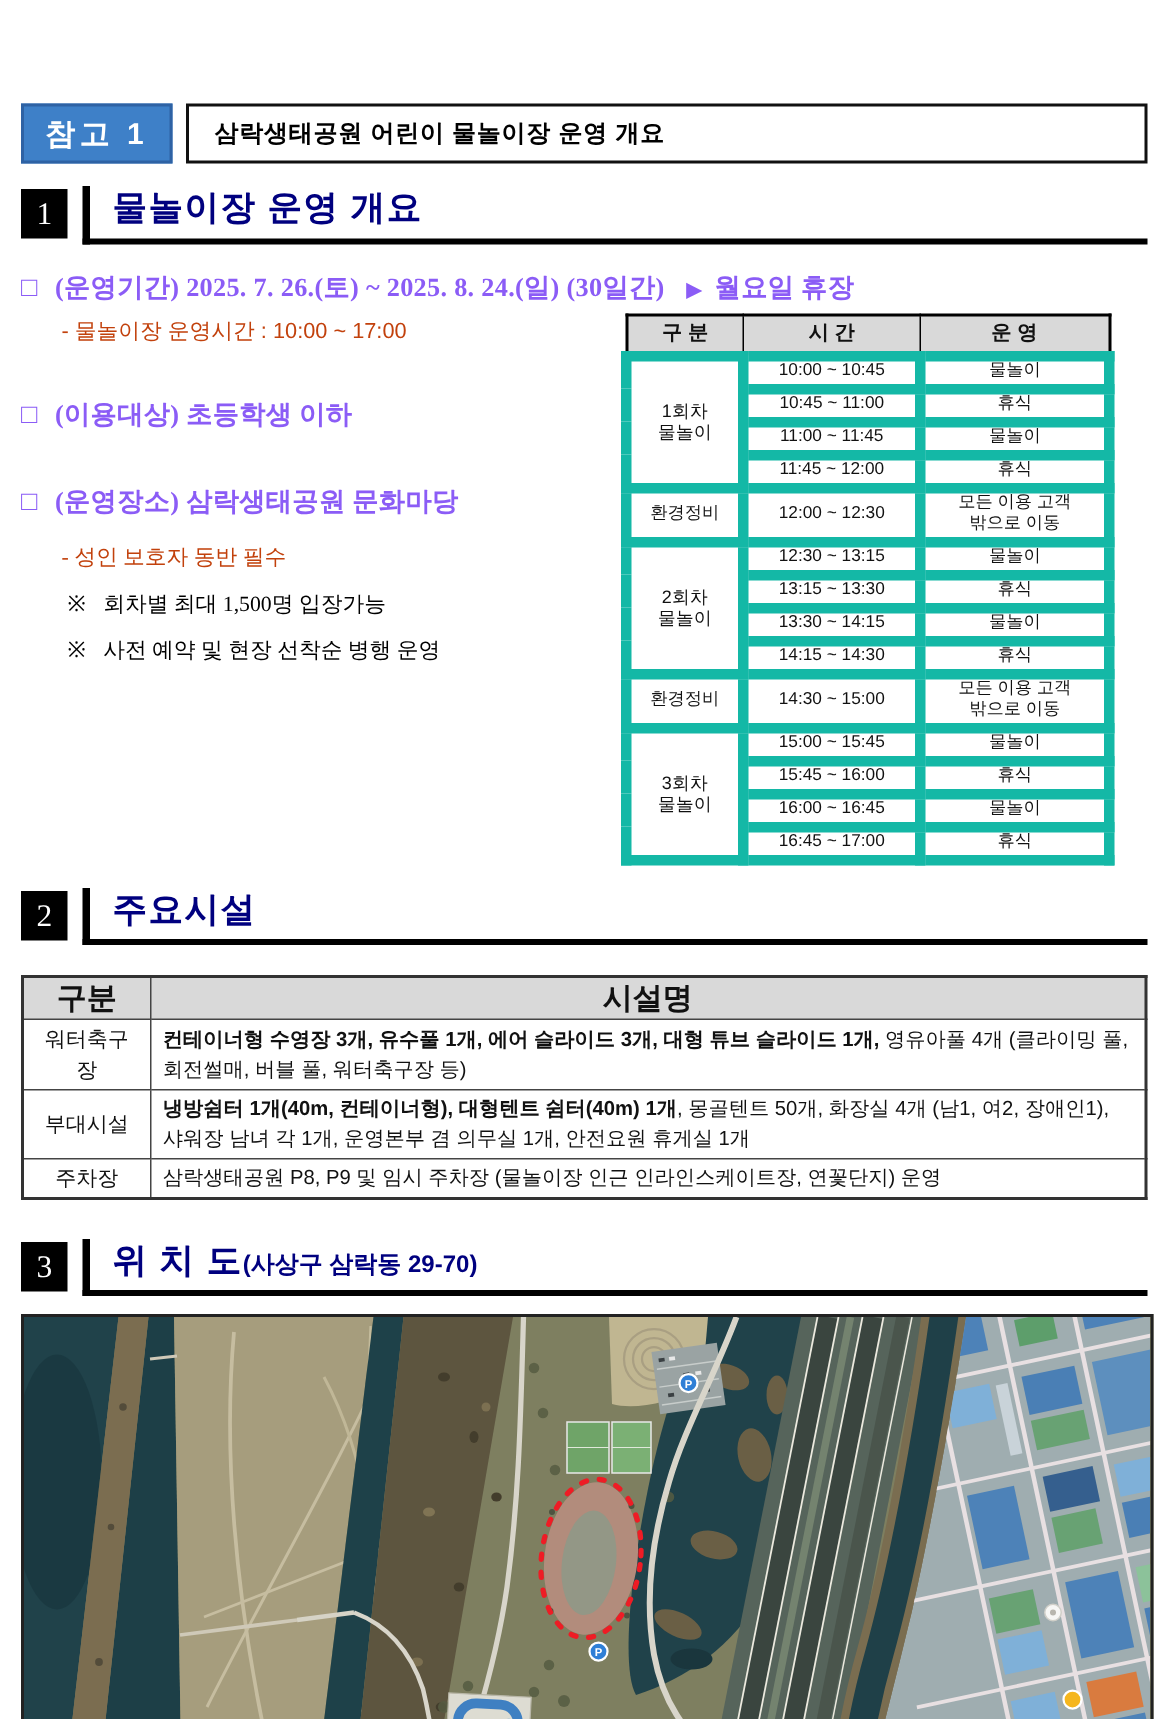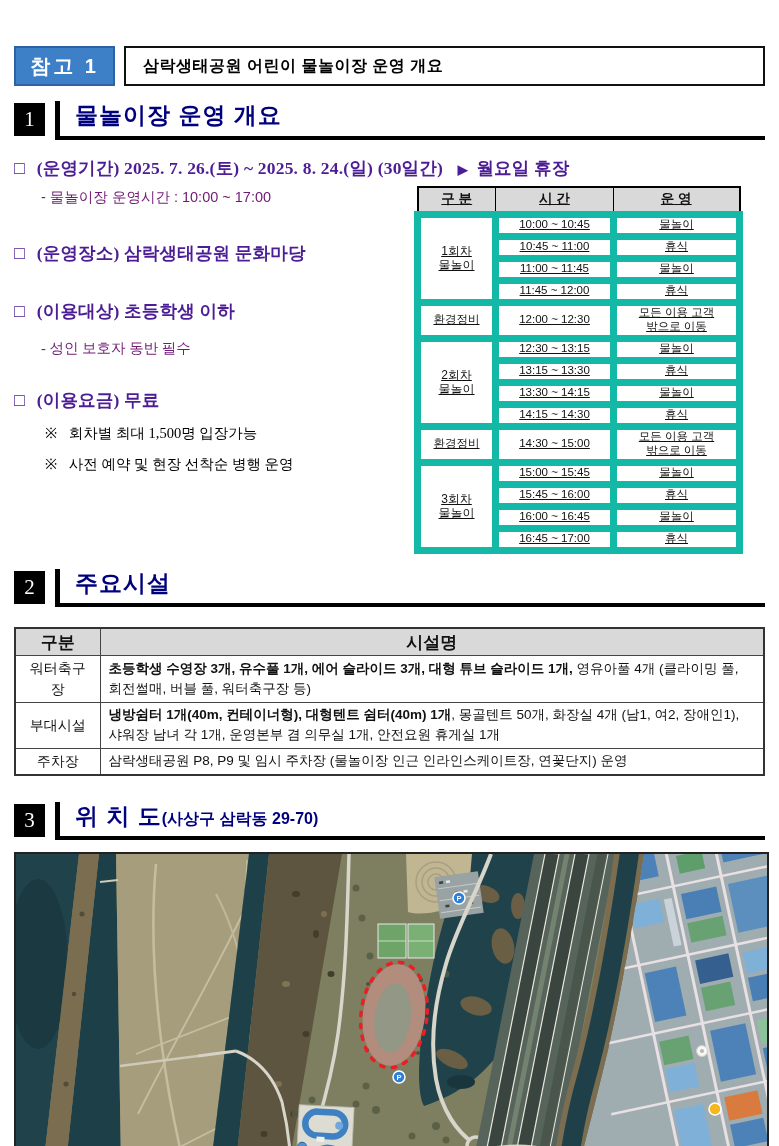--- a/index.html
+++ b/index.html
@@ -1,21 +1,21 @@
 <!DOCTYPE html>
 <html><head>
 <meta charset="utf-8">
 <style>
   html,body{margin:0;padding:0;}
   body{
     width:779px;height:1146px;overflow:hidden;background:#ffffff;
     font-family:"Liberation Sans",sans-serif;color:#111;
     position:relative;
   }
-  .page{position:absolute;inset:0;padding:46px 14px 0;box-sizing:border-box;}
+  .page{position:absolute;inset:0;padding:69px 14px 0;box-sizing:border-box;}
 
   
   .header-row{display:flex;gap:9px;height:40px;}
   .ref-badge{
     width:101px;box-sizing:border-box;background:#3e80c8;border:2px solid #2e62a4;
     color:#fff;font-weight:bold;font-size:20px;letter-spacing:3px;
     display:flex;align-items:center;justify-content:center;
   }
   .title-box{
     flex:1;border:2px solid #111;box-sizing:border-box;
@@ -34,60 +34,60 @@
     flex:1;border-left:5px solid #000;border-bottom:4px solid #000;
     padding:1px 0 6px 15px;font-size:23px;font-weight:bold;color:#00007f;
     letter-spacing:1px;line-height:1.2;
   }
   .sec-sub{font-size:16px;letter-spacing:0;}
 
   
   .overview{margin-top:16px;}
   .bullet-line{
     font-family:"Liberation Serif",serif;font-weight:bold;font-size:17.5px;
-    letter-spacing:.2px;white-space:nowrap;color:#4c1d95;
+    letter-spacing:.2px;white-space:nowrap;color:#8b5cf6;
   }
   .box-glyph{font-size:18px;margin-right:7px;}
   .arrow-glyph{font-size:13px;margin:0 4px 0 10px;}
   .overview-cols{display:flex;margin-top:6px;}
   .left-col{width:400px;flex:0 0 400px;}
-  .sub-line{font-size:14.5px;margin:2px 0 0 27px;color:#701a75;}
+  .sub-line{font-size:14.5px;margin:2px 0 0 27px;color:#c2410c;}
   .note-line{
     font-family:"Liberation Serif",serif;font-size:14.5px;margin:10px 0 0 31px;color:#000;
   }
   .note-mark{margin-right:8px;}
   .mt34{margin-top:34px;}
   .mt30{margin-top:30px;}
   .mt6{margin-top:16px;font-family:Liberation Serif, serif;}
 
   
   .sched-wrap{flex:1;display:flex;justify-content:flex-start;padding-left:0;}
   table.sched{
     border-collapse:collapse;width:322px;table-layout:fixed;
-    font-size:11.5px;border:2px solid #000;align-self:flex-start;text-decoration:underline;
+    font-size:11.5px;border:2px solid #000;align-self:flex-start;
   }
   table.sched th{
     background:#d9d9d9;border:1px solid #000;border-bottom:2px solid #000;
     font-size:13.5px;font-weight:bold;height:23px;padding:0;
   }
   table.sched td{
     border:7px solid #14b8a6;text-align:center;height:15px;padding:0 2px;
     white-space:pre-line;line-height:1.2;
   }
   tbody.grp{border:3px solid #000;}
   td.grp-label{font-size:12px;}
   tr.env td{height:29px;}
 
   
   table.fac{
     border-collapse:collapse;width:751px;table-layout:fixed;margin-top:20px;
     font-size:13.5px;border:2px solid #333;
   }
   table.fac th{
-    background:#d9d9d9;border:1px solid #444;font-size:17px;height:26px;padding:0;margin-top:46px;
+    background:#d9d9d9;border:1px solid #444;font-size:20px;height:26px;padding:0;margin-top:46px;
   }
   table.fac td{border:1px solid #444;padding:2px 8px;line-height:1.5;}
   td.fdiv{text-align:center;font-size:14px;padding:2px 0;}
   .b{font-weight:bold;}
 
   
   .map-frame{
     width:751px;height:375px;border:2px solid #222;margin-top:12px;
     box-sizing:content-box;overflow:hidden;background:#7e7f60;
   }
@@ -120,36 +120,31 @@
       <span class="arrow-glyph">▶</span>
       <span>월요일 휴장</span>
     </div>
 
     <div class="overview-cols">
       <div class="left-col">
         <div class="sub-line">- 물놀이장 운영시간 : 10:00 ~ 17:00</div>
 
         <div class="bullet-line mt34">
           <span class="box-glyph">□</span>
+          <span>(이용대상)</span>
+          <span>초등학생 이하</span>
+        </div>
+
+        <div class="bullet-line mt34">
+          <span class="box-glyph">□</span>
           <span>(운영장소)</span>
           <span>삼락생태공원 문화마당</span>
         </div>
-
-        <div class="bullet-line mt34">
-          <span class="box-glyph">□</span>
-          <span>(이용대상)</span>
-          <span>초등학생 이하</span>
-        </div>
         <div class="sub-line mt6">- 성인 보호자 동반 필수</div>
 
-        <div class="bullet-line mt30">
-          <span class="box-glyph">□</span>
-          <span>(이용요금)</span>
-          <span>무료</span>
-        </div>
         <div class="note-line">
           <span class="note-mark">※</span>
           <span>회차별 최대 1,500명 입장가능</span>
         </div>
         <div class="note-line">
           <span class="note-mark">※</span>
           <span>사전 예약 및 현장 선착순 병행 운영</span>
         </div>
       </div>
 
@@ -260,21 +255,21 @@
       </colgroup>
     <thead>
       <tr>
         <th>구분</th>
         <th>시설명</th>
       </tr>
     </thead>
     <tbody>
       <tr>
         <td class="fdiv">워터축구장</td>
-        <td><span class="b">초등학생 수영장 3개, 유수풀 1개, 에어 슬라이드 3개, 대형 튜브 슬라이드 1개,</span><span> 영유아풀 4개 (클라이밍 풀, 회전썰매, 버블 풀, 워터축구장 등)</span></td>
+        <td><span class="b">컨테이너형 수영장 3개, 유수풀 1개, 에어 슬라이드 3개, 대형 튜브 슬라이드 1개,</span><span> 영유아풀 4개 (클라이밍 풀, 회전썰매, 버블 풀, 워터축구장 등)</span></td>
       </tr>
       <tr>
         <td class="fdiv">부대시설</td>
         <td><span class="b">냉방쉼터 1개(40m, 컨테이너형), 대형텐트 쉼터(40m) 1개</span><span>, 몽골텐트 50개, 화장실 4개 (남1, 여2, 장애인1), 샤워장 남녀 각 1개, 운영본부 겸 의무실 1개, 안전요원 휴게실 1개</span></td>
       </tr>
       <tr>
         <td class="fdiv">주차장</td>
         <td><span>삼락생태공원 P8, P9 및 임시 주차장 (물놀이장 인근 인라인스케이트장, 연꽃단지) 운영</span></td>
       </tr>
     </tbody>

